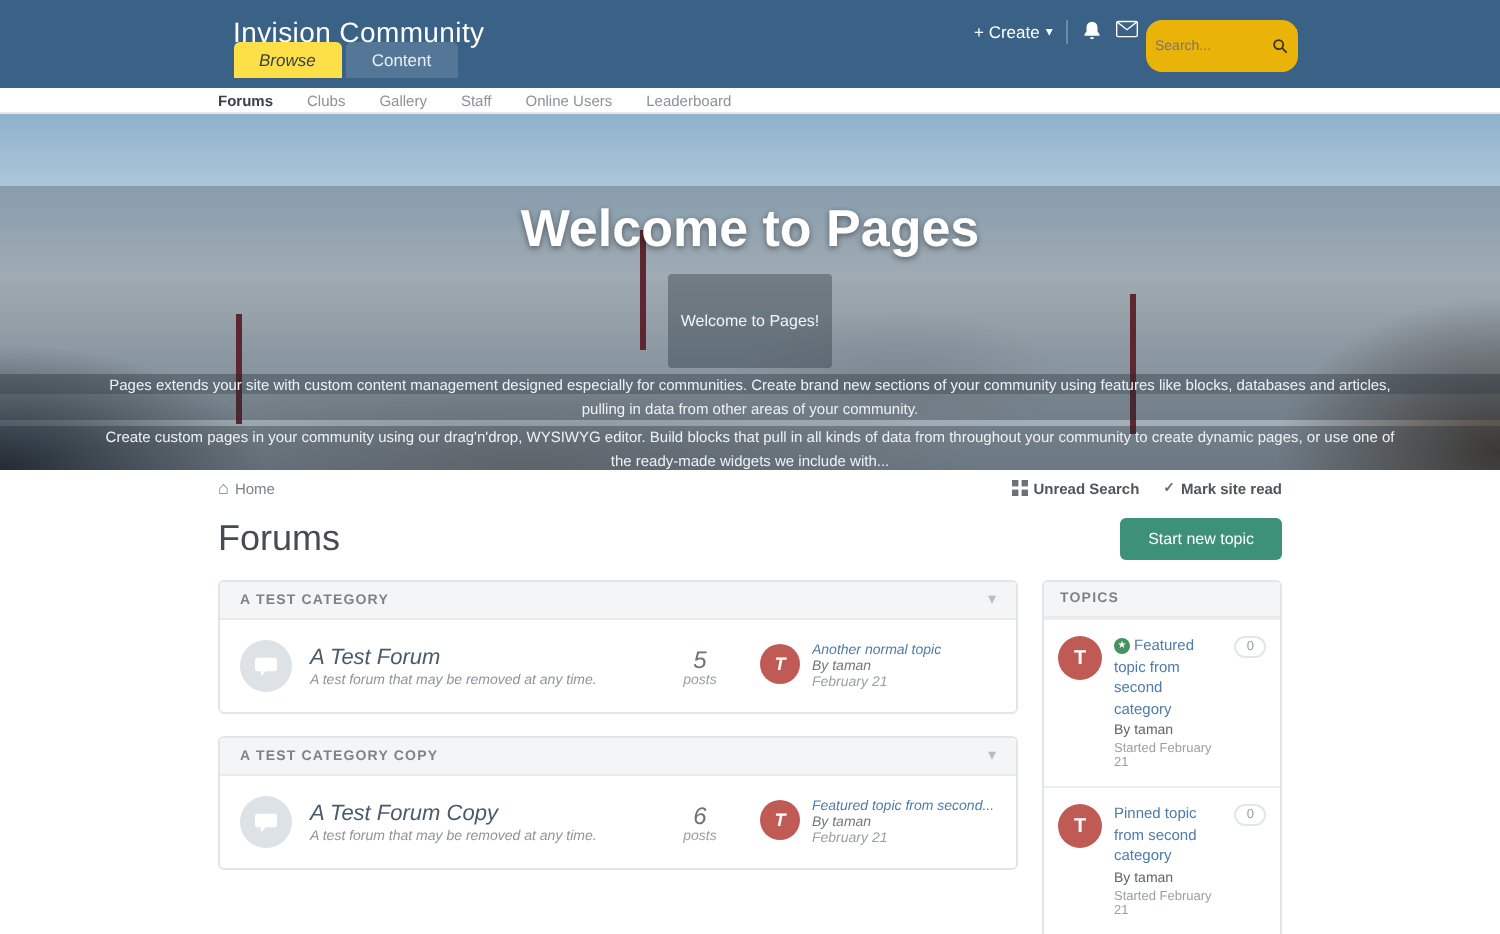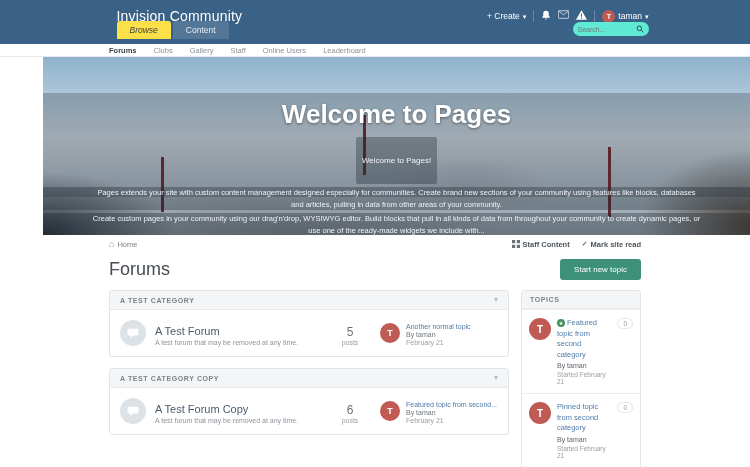--- a/index.html
+++ b/index.html
@@ -23,41 +23,40 @@
   .icon-svg { display:block; }
   .avatar-sm { width:13px; height:13px; border-radius:50%; background:#c05a55; color:#fff;
     font-size:7px; display:flex; align-items:center; justify-content:center; font-weight:bold; }
   .caret { font-size:7px; line-height:1; }
 
   .header-bottom { display:flex; align-items:flex-end; justify-content:space-between; height:12px; position:relative; }
   .tabs { display:flex; align-items:flex-end; }
   .tab { font-size:8.5px; padding:4px 13px 4px; border-radius:3px 3px 0 0; cursor:pointer; }
   .tab.active { background:#fde047; color:#3c4247;font-style:italic; }
   .tab.inactive { background:rgba(255,255,255,.14); color:#e8eef4; margin-left:2px; }
-  .searchbar { position:absolute; right:0; bottom:3px; background:#5eead4; border-radius:8px;
-    display:flex; align-items:center; height:14px; width:76px; padding:0 5px;justify-content:space-between; }
+  .searchbar { position:absolute; right:0; bottom:3px; background:#eab308; border-radius:8px;
+    display:flex; align-items:center; height:26px; width:76px; padding:0 5px;justify-content:space-between; }
   .searchbar input { border:none; outline:none; font-size:7px; width:58px; color:#555;
     font-family:"Liberation Sans", sans-serif; background:transparent; }
   .searchbar .search-btn { cursor:pointer; display:flex; }
 
   
   .subnav { background:#fff; border-bottom:1px solid #e6e8ea; height:13px; }
   .subnav .container { display:flex; gap:17px; align-items:center; height:13px; }
   .subnav-item { font-size:7.5px; color:#8b9298; cursor:pointer; }
   .subnav-item.active { color:#3c4247; font-weight:bold; }
 
   
   .hero { position:relative; height:178px; overflow:hidden;
     background:
       radial-gradient(ellipse 160px 110px at 100% 95%, rgba(72,60,50,.95), rgba(72,60,50,0) 70%),
       radial-gradient(ellipse 190px 90px at 0% 100%, rgba(35,42,52,.97), rgba(35,42,52,0) 70%),
       radial-gradient(ellipse 300px 60px at 35% 100%, rgba(120,125,130,.8), rgba(120,125,130,0) 75%),
       radial-gradient(ellipse 120px 50px at 60% 75%, rgba(150,160,170,.7), rgba(150,160,170,0) 70%),
       linear-gradient(180deg,#8fb2cd 0%, #b7cddd 28%, #cfd9e0 45%, #b3bfc8 68%, #97a3ad 100%);
-    margin-left: 43px;
   }
   .hero:before { content:""; position:absolute; left:0; right:0; top:36px; height:104px;
     background:rgba(38,50,62,.28); }
   .hero-flag { position:absolute; width:3px; background:#5e2730; }
   .hero-content { position:relative; text-align:center; padding-top:42px; }
   .hero-title { color:#fff; font-size:26px; font-weight:bold; text-shadow:0 1px 3px rgba(0,0,0,.45); }
   .hero-sub { display:table; margin:7px auto 0; color:#f2f5f8; font-size:8px;
     background:rgba(30,40,50,.35); padding:19px 6px; border-radius:2px; }
   .hero-para { color:#eef2f6; font-size:7.5px; line-height:1.55; background:rgba(30,40,50,.35);
     padding:0 48px; margin-top:3px; }
@@ -80,21 +79,21 @@
   .main-head { display:flex; align-items:center; justify-content:space-between; margin:6px 0 10px; }
   .page-title { font-size:18px; font-weight:400; color:#464c52; }
   .btn-green { background:#3e9179; color:#fff; border:none; border-radius:3px; font-size:8px;
     padding:6px 14px; cursor:pointer; font-family:"Liberation Sans", sans-serif; }
 
   .cat-card { border:1px solid #e2e5e8; border-radius:3px; background:#fff; margin-bottom:11px; }
   .cat-header { background:#f4f5f6; border-bottom:1px solid #e8eaec; padding:5px 10px;
     display:flex; align-items:center; justify-content:space-between; border-radius:3px 3px 0 0; }
   .cat-title { font-size:7px; font-weight:bold; color:#7b838a; letter-spacing:.6px; text-transform:uppercase; }
   .cat-chevron { color:#b6bcc1; font-size:8px; cursor:pointer; line-height:1; }
-  .forum-row { display:flex; align-items:flex-end; padding:10px 10px; gap:9px; }
+  .forum-row { display:flex; align-items:center; padding:10px 10px; gap:9px;font-style:italic; }
   .forum-icon { width:26px; height:26px; border-radius:50%; background:#dde2e7;
     display:flex; align-items:center; justify-content:center; flex:none; }
   .forum-info { flex:1; min-width:0; }
   .forum-title { font-size:11px; color:#4a5a6b; font-weight:500; cursor:pointer; }
   .forum-desc { font-size:7px; color:#8d949a; margin-top:2px; }
   .forum-stats { width:42px; text-align:center; flex:none; }
   .stat-num { font-size:12px; color:#6b7278; }
   .stat-label { font-size:7px; color:#9aa0a5; }
   .lastpost { width:118px; flex:none; display:flex; gap:6px; align-items:flex-start; }
   .avatar-md { width:20px; height:20px; border-radius:50%; background:#c05a55; color:#fff;
@@ -212,21 +211,21 @@
       <span>Home</span>
     </div>
     <div class="crumb-right">
       <div class="crumb-link">
         <svg class="icon-svg" width="8" height="8" viewBox="0 0 10 10">
             <rect x="0" y="0" width="4" height="4" fill="#6a7178"></rect>
             <rect x="6" y="0" width="4" height="4" fill="#6a7178"></rect>
             <rect x="0" y="6" width="4" height="4" fill="#6a7178"></rect>
             <rect x="6" y="6" width="4" height="4" fill="#6a7178"></rect>
           </svg>
-        <span>Staff Content</span>
+        <span>Unread Search</span>
       </div>
       <div class="crumb-link">
         <span class="checkmark">✓</span>
         <span>Mark site read</span>
       </div>
     </div>
   </div>
 </div>
 
 <div class="container">

